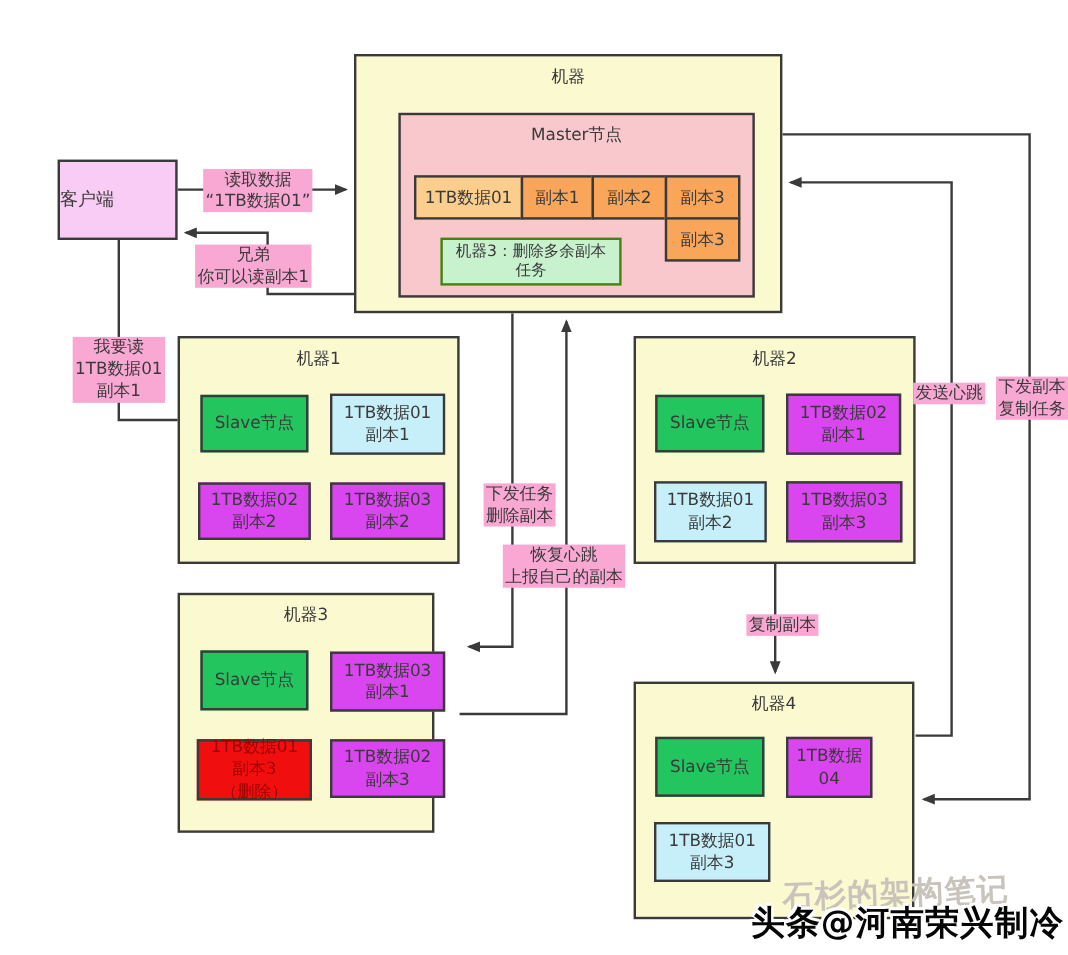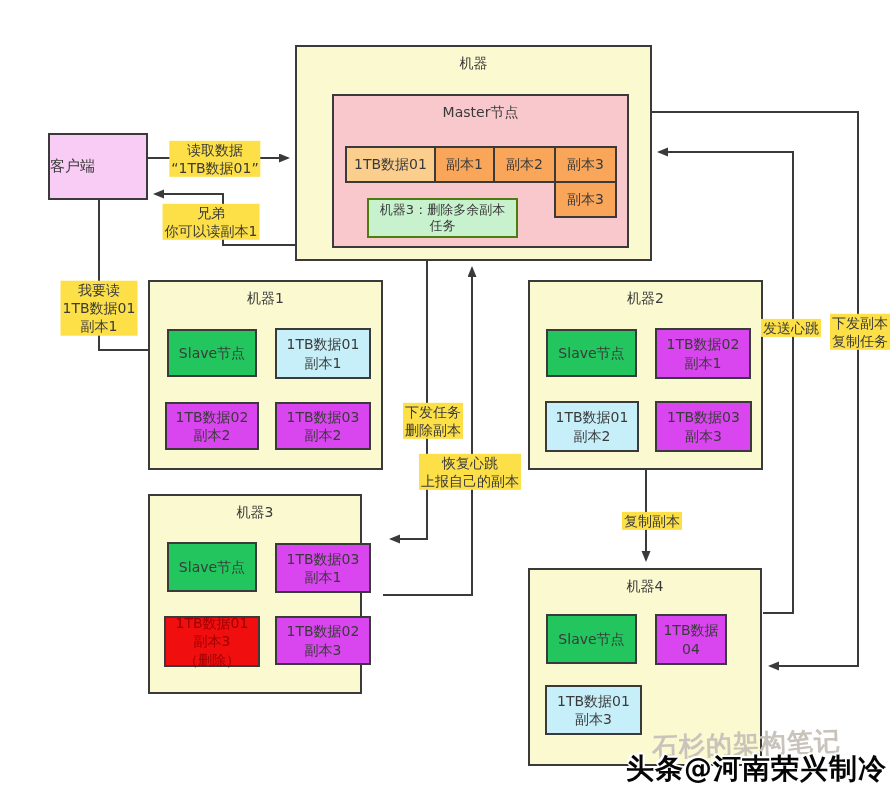--- a/index.html
+++ b/index.html
@@ -30,21 +30,21 @@
   .cell.c3{width:63px;}
   .extra-cell{position:absolute;left:220px;top:85px;width:63px;height:37px;border:2px solid #3a3a3a;
         background:#F9A65A;display:flex;align-items:center;justify-content:center;font-size:14px;}
   .task{position:absolute;left:33px;top:102px;width:151px;height:40px;border:2px solid #4d7c0f;
         background:#C8F2CE;display:flex;flex-direction:column;align-items:center;justify-content:center;
         font-size:13px;line-height:1.25;text-align:center;}
   .m1{left:148px;top:280px;width:235px;height:190px;}
   .m2{left:528px;top:280px;width:235px;height:190px;}
   .m3{left:148px;top:494px;width:214px;height:200px;padding-left:28px;}
   .m4{left:528px;top:568px;width:234px;height:198px;}
-  .lbl{position:absolute;transform:translate(-50%,-50%);background:#fde047;text-align:center;
+  .lbl{position:absolute;transform:translate(-50%,-50%);background:#f9a8d4;text-align:center;
        font-size:14px;line-height:1.3;white-space:nowrap;padding:0 2px;}
   .lbl span{display:block;}
   .wm-back{position:absolute;left:652px;top:727px;font-size:26px;font-weight:bold;color:#c9c4bb;
        letter-spacing:1px;transform:rotate(-2deg);white-space:nowrap;}
   .wm-front{position:absolute;left:626px;top:750px;font-size:28px;font-weight:bold;color:#050505;
        letter-spacing:1px;white-space:nowrap;
        text-shadow:2px 0 0 #fff,-2px 0 0 #fff,0 2px 0 #fff,0 -2px 0 #fff,2px 2px 0 #fff,-2px -2px 0 #fff;}
 </style>
 </head>
 <body>

